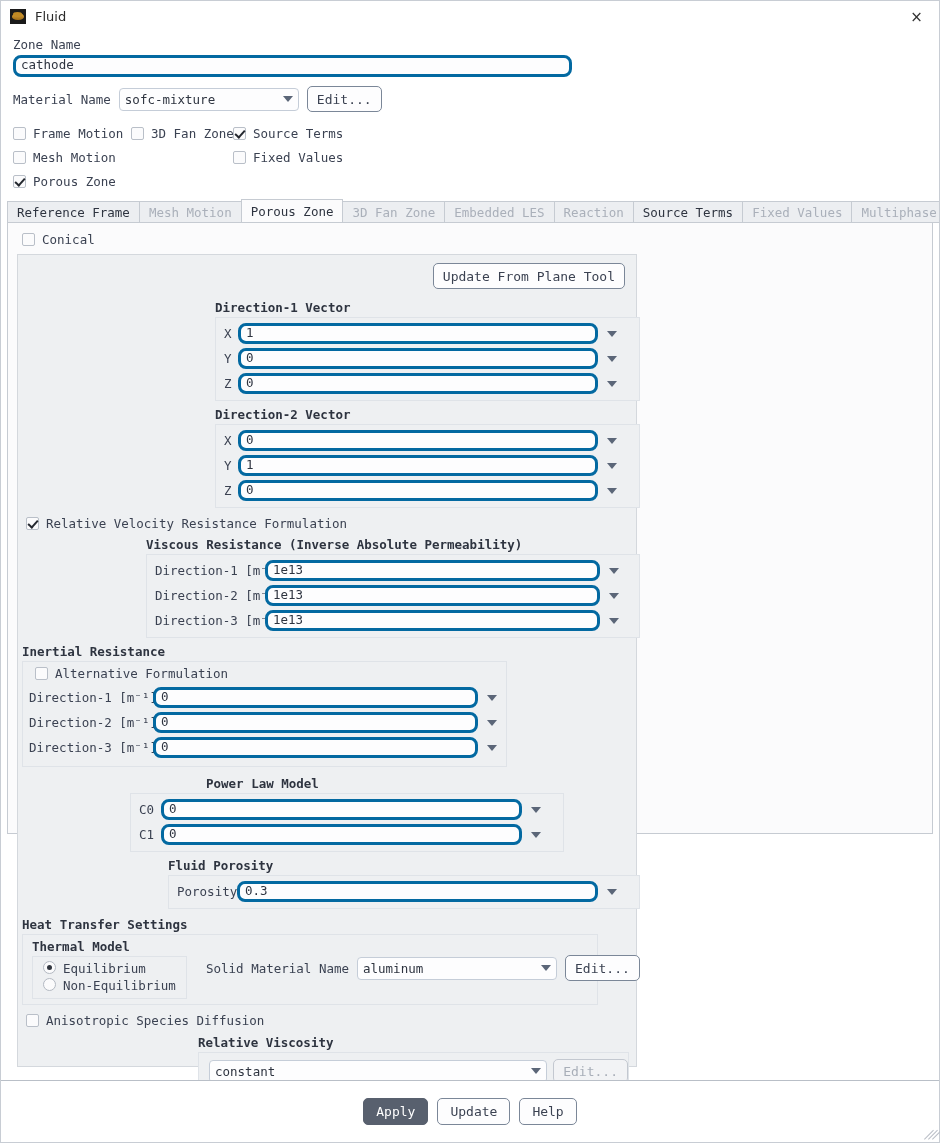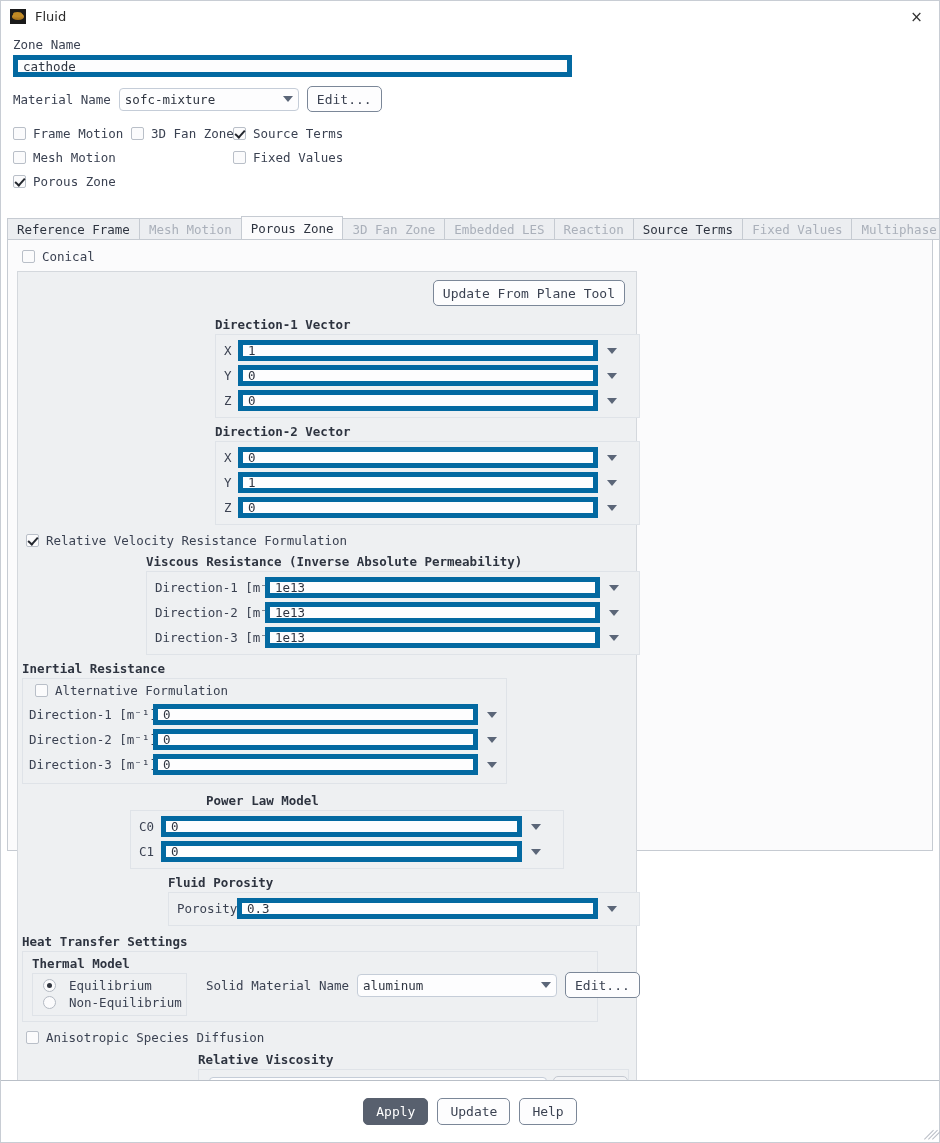--- a/index.html
+++ b/index.html
@@ -71,28 +71,28 @@
     padding: 0 6px;
     position: relative;
     overflow: hidden;
   }
 
   .lbl { color: #3b4252; white-space: nowrap; }
 
   
   .tinput {
     background: #fdfdfe;
-    border: 5px solid #0369a1;
-    border-radius: 0;
+    border: 3px solid #0369a1;
+    border-radius: 8px;
     height: 21px;
     padding: 0 5px;
     font-family: "DejaVu Sans Mono", monospace;
     font-size: 12.5px;
     color: #2e3440;
-    display: flex; align-items: center;
+    display: flex; align-items: flex-start;
     line-height: 1;
   }
   .tinput span { position: relative; top: 1px; }
 
   
   .combo {
     background: #fdfdfe;
     border: 1px solid #c5cdd8;
     border-radius: 4px;
     height: 23px;
@@ -163,24 +163,24 @@
     border-radius: 50%;
     position: relative;
     flex: 0 0 auto;
   }
   .rb.on::after {
     content: "";
     position: absolute; left: 3px; top: 3px;
     width: 5px; height: 5px;
     background: #31363f; border-radius: 50%;
   }
-  .rbrow { display: flex; align-items: center; gap: 13px; }
-
-  
-  #tabbar { display: flex; align-items: flex-end; height: 24px; margin-top: 25px; }
+  .rbrow { display: flex; align-items: flex-start; gap: 7px; }
+
+  
+  #tabbar { display: flex; align-items: flex-end; height: 24px; margin-top: 8px; }
   .tab {
     height: 22px;
     padding: 0 9px;
     display: flex; align-items: center;
     border: 1px solid #c6cbd2;
     background: #eceef1;
     color: #aab0ba;
     font-size: 12.5px;
     margin-right: -1px;
     white-space: nowrap;

